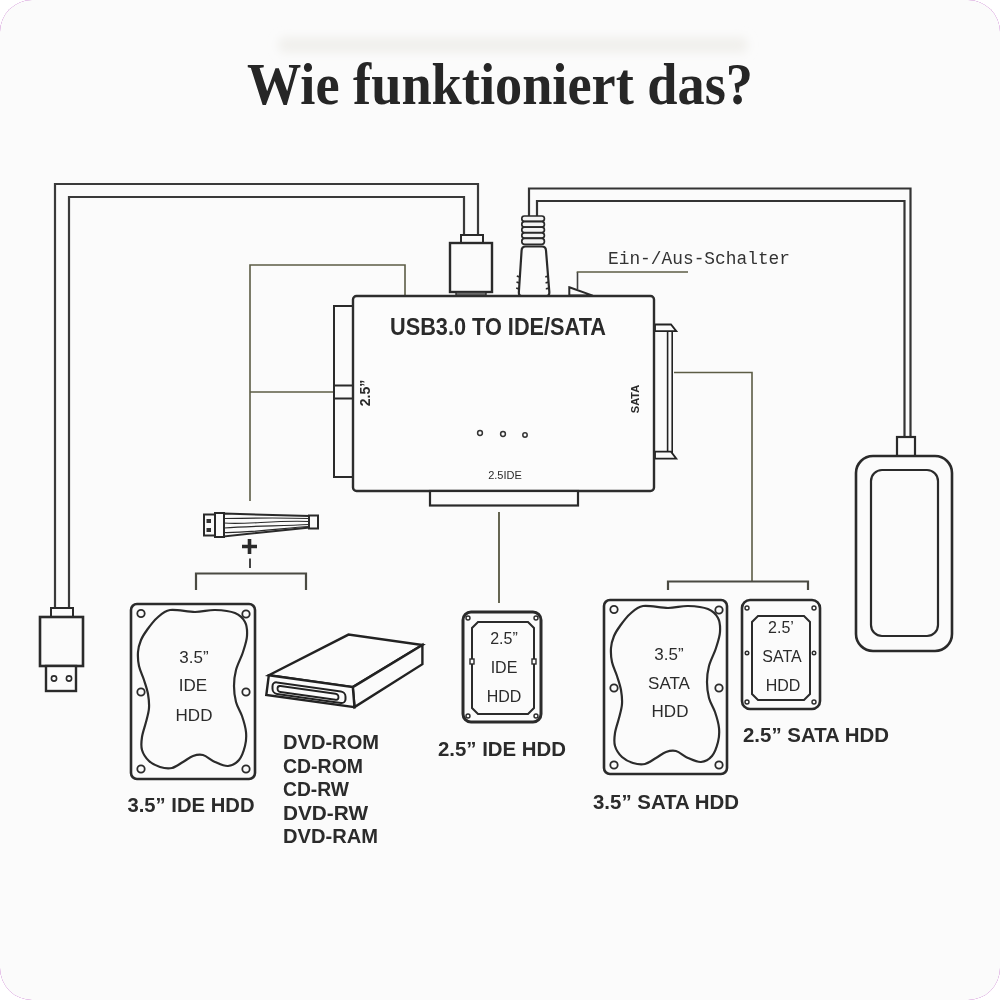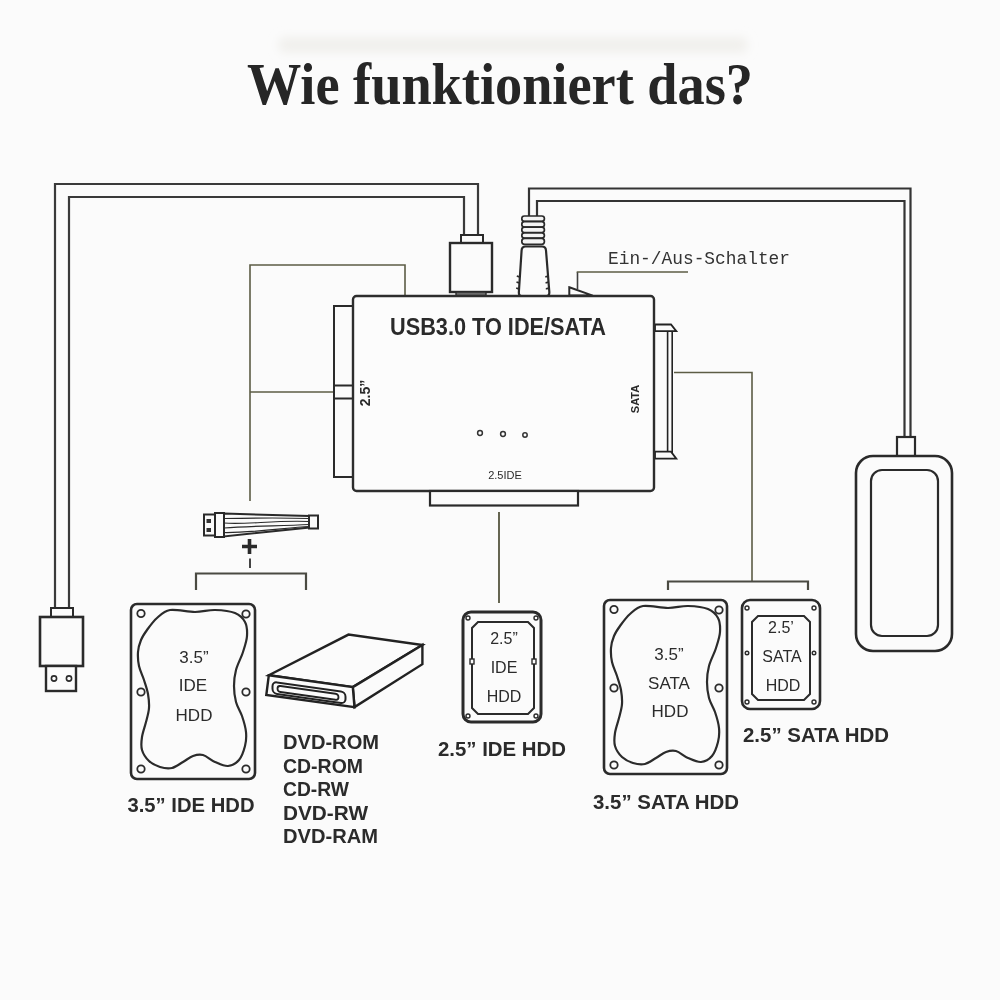--- a/index.html
+++ b/index.html
@@ -1,16 +1,16 @@
 <!DOCTYPE html>
 <html><head>
 <meta charset="utf-8">
 <style>
   html,body{margin:0;padding:0;background:#ffffff;}
-  #page{position:relative;width:1000px;height:1000px;background:#a21caf;overflow:hidden;}
+  #page{position:relative;width:1000px;height:1000px;background:#a21caf;overflow:hidden;border-radius:32px;}
   svg{position:absolute;top:0;left:0;}
   text{font-family:"Liberation Sans",sans-serif;}
 </style>
 </head>
 <body>
 <div id="page">
 <svg width="1000" height="1000" viewBox="0 0 1000 1000">
   <defs>
     <filter id="soft" x="-30%" y="-120%" width="160%" height="340%">
           <feGaussianBlur stdDeviation="5"></feGaussianBlur>

